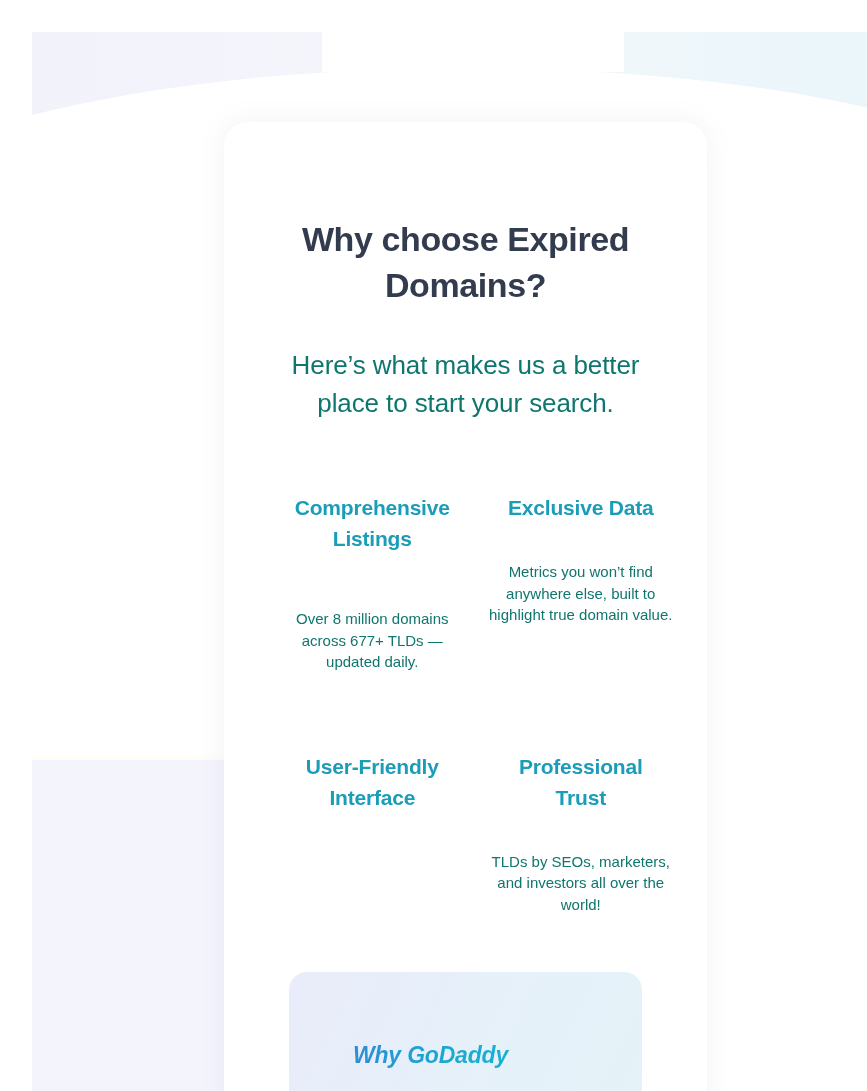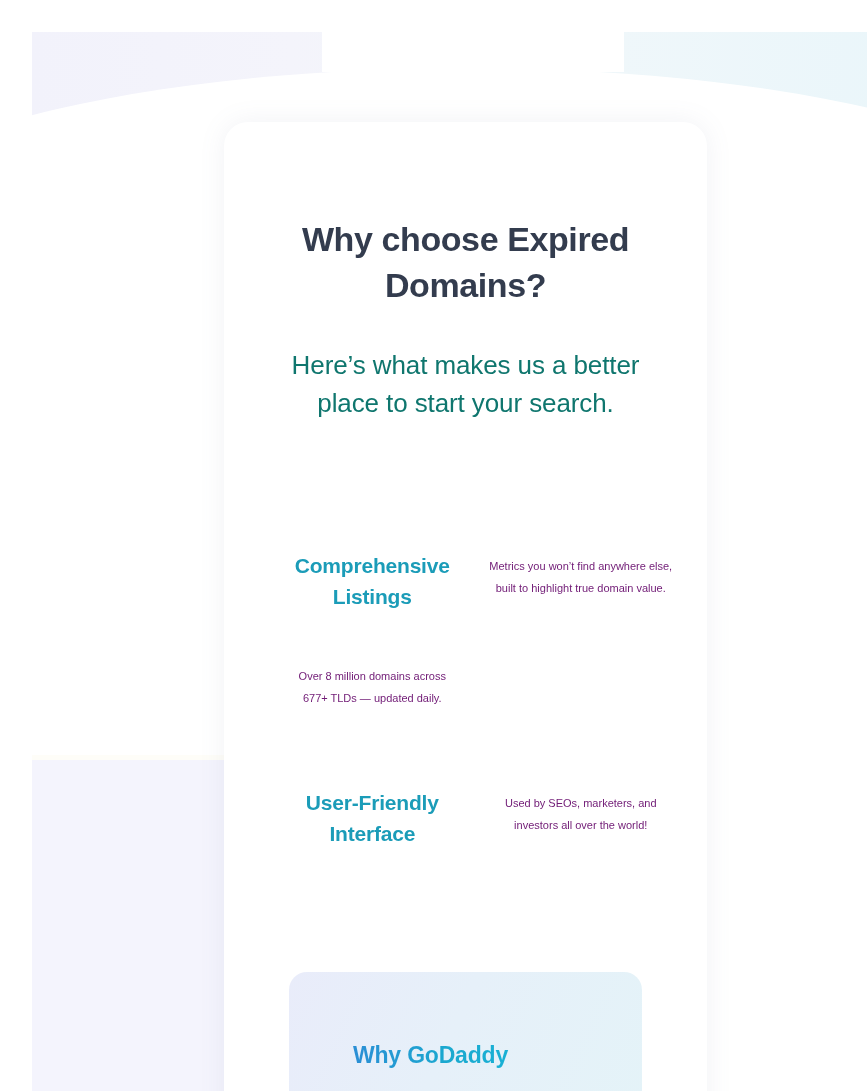--- a/index.html
+++ b/index.html
@@ -77,43 +77,43 @@
     margin-top:6px;
     font-size:26px;
     line-height:38px;
     font-weight:400;
     color:#0f766e;
     letter-spacing:-.1px;
   }
 
   
   .features {
-    margin-top:96px;
+    margin-top:38px;
     display:grid;
     grid-template-columns:1fr 1fr;
     column-gap:0px;
     row-gap:46px;
     padding:0 6px 0 28px;
   }
   .feature {
     text-align:center;
     padding:0 8px;
   }
   .feature-title {
     font-size:21px;
     line-height:31px;
     font-weight:700;
     color:#1b9cb8;
     letter-spacing:-.2px;
   }
   .feature-desc {
     margin-top:22px;
-    font-size:11px;
+    font-size:15px;
     line-height:21.5px;
-    color:#701a75;
+    color:#0f766e;
   }
   .feature.narrow .feature-desc { padding:0 4px; }
 
   
   .godaddy-panel {
     position:absolute;
     left:65px; top:850px;
     width:353px; height:151px;
     background:linear-gradient(115deg,#e9ecfa 0%,#e6f0f9 45%,#e4f3f8 100%);
     border-radius:18px 18px 0 0;
@@ -122,20 +122,21 @@
   }
   .godaddy-title {
     font-size:23px;
     font-weight:700;
     letter-spacing:-.2px;
     background:linear-gradient(90deg,#2e8ad6 0%,#1aa9cf 60%,#18b2d6 100%);
     -webkit-background-clip:text;
     background-clip:text;
     color:transparent;
     display:inline-block;
+    font-style:italic;
   }
   .godaddy-body {
     margin-top:28px;
     font-size:15px;
     line-height:21.5px;
     color:#3e4654;
   }
 </style>
 </head>
 <body>
@@ -157,29 +158,31 @@
     </div>
 
     <div class="features">
 
       <div class="feature">
         <div class="feature-title">Comprehensive Listings</div>
         <div class="feature-desc">Over 8 million domains across 677+ TLDs — updated daily.</div>
       </div>
 
       <div class="feature narrow">
+        <div class="feature-title">Exclusive Data</div>
         <div class="feature-desc">Metrics you won’t find anywhere else, built to highlight true domain value.</div>
       </div>
 
       <div class="feature">
         <div class="feature-title">User-Friendly Interface</div>
       </div>
 
       <div class="feature narrow">
-        <div class="feature-desc">Used by SEOs, marketers, and investors all over the world!</div>
+        <div class="feature-title">Professional Trust</div>
+        <div class="feature-desc">TLDs by SEOs, marketers, and investors all over the world!</div>
       </div>
 
     </div>
 
     <div class="godaddy-panel">
       <div class="godaddy-title">Why GoDaddy</div>
     </div>
 
   </div>
 </div>

